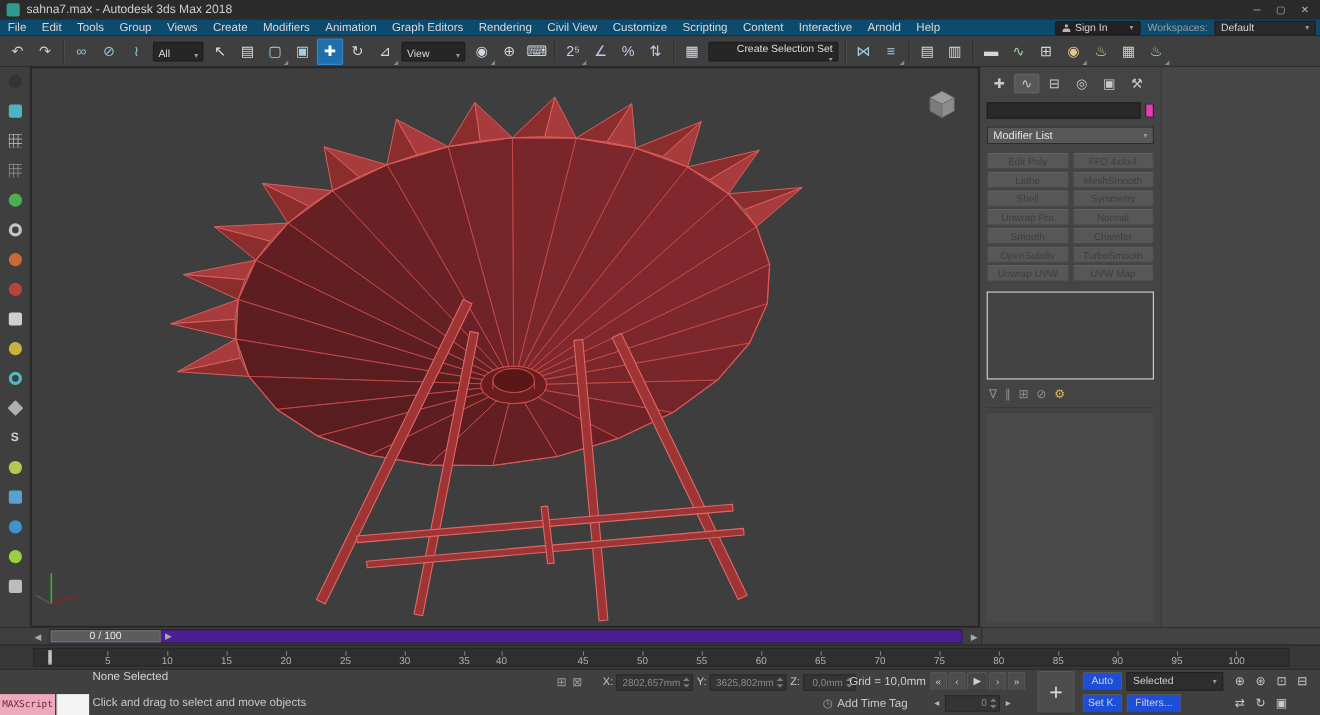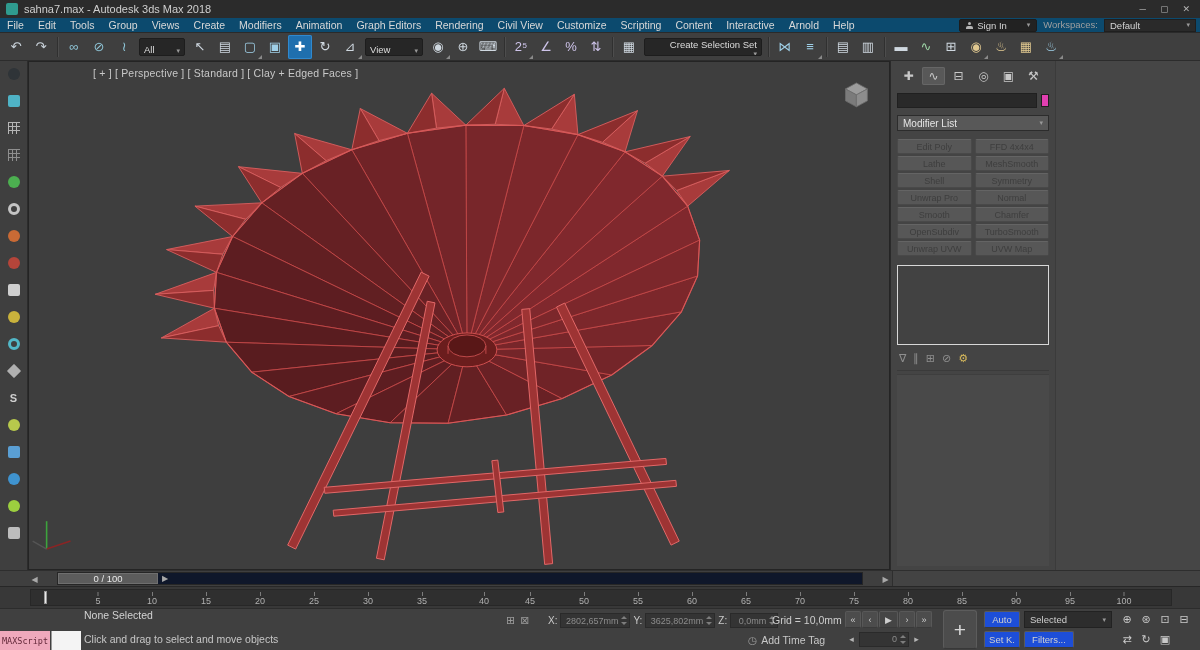--- a/index.html
+++ b/index.html
@@ -8,21 +8,21 @@
 
   
   #titlebar{height:18px;background:#2b2b2b;display:flex;align-items:center;padding:0 6px;gap:6px;color:#cfcfcf}
   #app-logo{width:12px;height:12px;background:#2f9b8f;border-radius:2px}
   #win-controls{margin-left:auto;display:flex;gap:14px;color:#b5b5b5;font-size:9px;padding-right:4px}
   #win-controls span{cursor:default}
 
   
   #menubar{height:15px;background:#0c4a6e;display:flex;align-items:center;border-bottom:1px solid #2a2a2a}
   .menu-item{padding:0 7px;line-height:15px;color:#d8d8d8;white-space:nowrap;font-size:10.5px}
-  #menu-right{margin-left:auto;display:flex;gap:6px;padding-right:4px}
+  #menu-right{margin-left:auto;display:flex;align-items:center;gap:6px;padding-right:4px}
   #signin{background:#222;height:13px;border:1px solid #1c1c1c;border-radius:2px;display:flex;align-items:center;gap:4px;padding:0 6px;font-size:9.5px;width:78px}
   .person{width:7px;height:7px;position:relative;display:inline-block}
   .person::before{content:"";position:absolute;top:0;left:2px;width:3px;height:3px;border-radius:50%;background:#b5b5b5}
   .person::after{content:"";position:absolute;bottom:0;left:0;width:7px;height:3px;border-radius:2px 2px 0 0;background:#b5b5b5}
   #ws-label{color:#9f9f9f;font-size:9.5px}
   #ws-select{background:#2a2a2a;border:1px solid #1f1f1f;height:13px;display:flex;align-items:center;justify-content:space-between;padding:0 5px;font-size:9.5px;width:92px}
   .dd{font-size:7px;color:#999;margin-left:4px}
 
   
   #toolbar{height:28px;background:#3f3f3f;border-bottom:1px solid #2c2c2c;display:flex;align-items:center;padding:0 4px;gap:1px}
@@ -64,21 +64,21 @@
   #stack-icons{display:flex;gap:7px;padding:0 2px 5px;border-bottom:1px solid #3a3a3a}
   .stack-icon{font-size:11px;color:#8f8f8f}
   .stack-icon.enabled{color:#d6b95c}
   #rollout-area{flex:1;background:#494949;margin-top:3px;border-top:1px solid #3e3e3e}
   #cp-empty{flex:1;background:#464646;border-left:1px solid #3b3b3b}
 
   
   #timeslider-row{height:16px;display:flex;background:#3f3f3f;border-top:1px solid #2e2e2e}
   #ts-spacer-l{width:28px}
   #ts-left,#ts-right-btn{width:13px;height:14px;margin-top:1px;color:#a8a8a8;font-size:8px;display:flex;align-items:center;justify-content:center}
-  #ts-track{flex:1;position:relative;background:#0f172a;border:1px solid #262626;margin:1px 16px}
+  #ts-track{flex:1;position:relative;background:#4c1d95;border:1px solid #262626;margin:1px 4px}
   #ts-handle{position:absolute;left:0;top:0;bottom:0;width:100px;background:#5c5c5c;border:1px solid #6f6f6f;color:#e8e8e8;font-size:9.5px;display:flex;align-items:center;justify-content:center}
   #ts-handle-next{position:absolute;left:101px;top:0;bottom:0;width:12px;color:#a8a8a8;font-size:8px;display:flex;align-items:center;justify-content:center}
   #ts-spacer-r{width:308px;background:#434343;border-left:1px solid #2e2e2e}
 
   
   #trackbar{height:22px;background:#383838;border-top:1px solid #272727;position:relative}
   #tb-band{position:absolute;left:30px;right:28px;top:2px;bottom:2px;background:#2f2f2f;border:1px solid #272727}
   .tick{position:absolute;top:2px;transform:translateX(-50%);text-align:center;color:#b0b0b0;font-size:9px;line-height:1}
   .tick::before{content:"";display:block;width:1px;height:4px;background:#7e7e7e;margin:0 auto 1px}
   #tb-marker{position:absolute;left:13px;top:1px;bottom:1px;width:3px;background:#e9e9e9;border:1px solid #9a9a9a}
@@ -338,21 +338,20 @@
         <span class="shape circle" style="background-color: rgb(63, 147, 207); border-color: rgb(63, 147, 207); --c: #3f93cf;"></span>
       </div>
       <div class="lt-icon">
         <span class="shape circle" style="background-color: rgb(156, 207, 63); border-color: rgb(156, 207, 63); --c: #9ccf3f;"></span>
       </div>
       <div class="lt-icon">
         <span class="shape square" style="background-color: rgb(189, 189, 189); border-color: rgb(189, 189, 189); --c: #bdbdbd;"></span>
       </div>
     </div>
   <div id="viewport">
-    <div id="vp-label">[ + ] [ Perspective ] [ Standard ] [ Clay + Edged Faces ]</div>
     <svg id="model-svg" viewBox="0 0 860 509">
         <polygon points="438.0,289.0 671.6,178.8 659.6,144.7" fill="hsl(357,52%,33%)" stroke="#c44848" stroke-width="0.9" stroke-linejoin="round"></polygon>
         <polygon points="438.0,289.0 659.6,144.7 634.1,114.6" fill="hsl(357,52%,33%)" stroke="#c44848" stroke-width="0.9" stroke-linejoin="round"></polygon>
         <polygon points="438.0,289.0 634.1,114.6 596.7,90.2" fill="hsl(357,52%,33%)" stroke="#c44848" stroke-width="0.9" stroke-linejoin="round"></polygon>
         <polygon points="438.0,289.0 596.7,90.2 549.4,72.9" fill="hsl(357,52%,32%)" stroke="#c44848" stroke-width="0.9" stroke-linejoin="round"></polygon>
         <polygon points="438.0,289.0 549.4,72.9 495.1,63.8" fill="hsl(357,52%,32%)" stroke="#c44848" stroke-width="0.9" stroke-linejoin="round"></polygon>
         <polygon points="438.0,289.0 495.1,63.8 436.9,63.4" fill="hsl(357,52%,31%)" stroke="#c44848" stroke-width="0.9" stroke-linejoin="round"></polygon>
         <polygon points="438.0,289.0 436.9,63.4 378.2,71.6" fill="hsl(357,52%,30%)" stroke="#c44848" stroke-width="0.9" stroke-linejoin="round"></polygon>
         <polygon points="438.0,289.0 378.2,71.6 322.4,88.1" fill="hsl(357,52%,29%)" stroke="#c44848" stroke-width="0.9" stroke-linejoin="round"></polygon>
         <polygon points="438.0,289.0 322.4,88.1 272.7,111.8" fill="hsl(357,52%,27%)" stroke="#c44848" stroke-width="0.9" stroke-linejoin="round"></polygon>
@@ -482,21 +481,21 @@
   <div id="tb-band">
     <div id="tb-marker"></div>
     <div id="tb-ticks">
         <div class="tick" style="left: 67px;">5</div>
         <div class="tick" style="left: 121px;">10</div>
         <div class="tick" style="left: 175px;">15</div>
         <div class="tick" style="left: 229px;">20</div>
         <div class="tick" style="left: 283px;">25</div>
         <div class="tick" style="left: 337px;">30</div>
         <div class="tick" style="left: 391px;">35</div>
-        <div class="tick" style="left: 453px;">40</div>
+        <div class="tick" style="left: 425px;">40</div>
         <div class="tick" style="left: 499px;">45</div>
         <div class="tick" style="left: 553px; text-align: center;">50</div>
         <div class="tick" style="left: 607px;">55</div>
         <div class="tick" style="left: 661px;">60</div>
         <div class="tick" style="left: 715px;">65</div>
         <div class="tick" style="left: 769px;">70</div>
         <div class="tick" style="left: 823px;">75</div>
         <div class="tick" style="left: 877px;">80</div>
         <div class="tick" style="left: 931px;">85</div>
         <div class="tick" style="left: 985px;">90</div>

